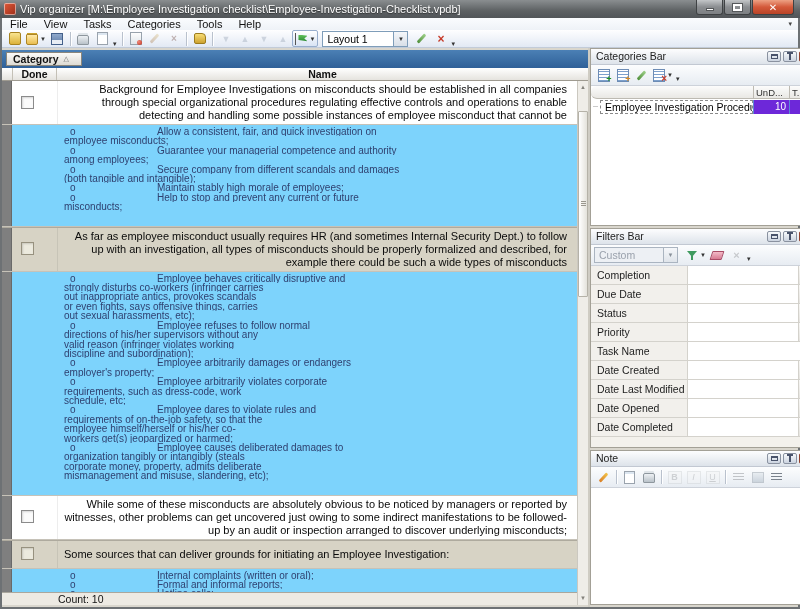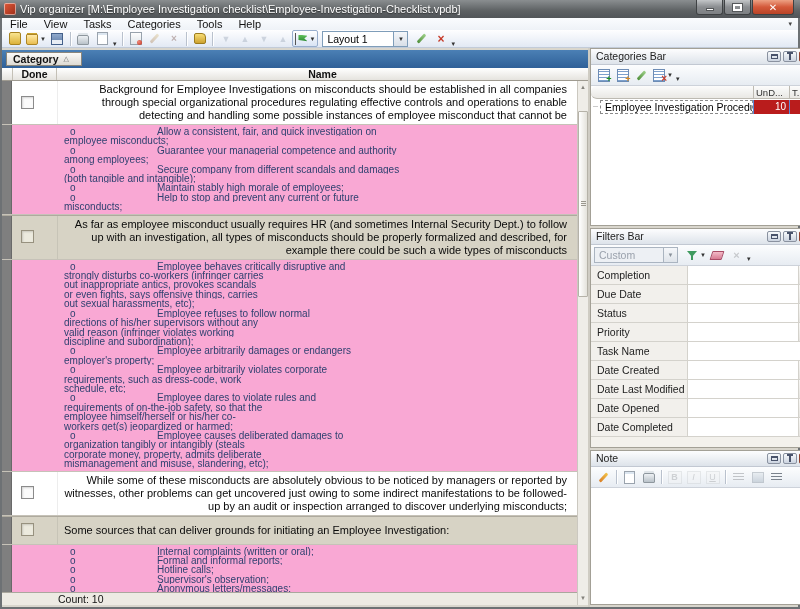--- a/index.html
+++ b/index.html
@@ -109,21 +109,21 @@
   .strip{position:absolute;left:0;top:0;bottom:0;width:10px;background:#7f7f7f;border-right:1px solid #696969;}
   .row.task{min-height:29px;display:flex;align-items:center;padding-top:2px;padding-bottom:2px;padding-right:10px;}
   .row.task::after{content:"";position:absolute;left:55px;top:0;bottom:0;width:1px;background:rgba(0,0,0,.07);}
   .row.task.white{background:#fff;}
   .row.task.tan{background:#d7d3c5;border-top:1px solid #aeaa9e;}
   .tasktext{font-size:11px;line-height:13px;color:#0a0a0a;text-align:right;}
   .cb{position:absolute;left:19px;top:50%;margin-top:-7px;width:13px;height:13px;background:#fbfbfb;
     border:1px solid #8b8b8b;box-shadow:inset 1px 1px 2px rgba(0,0,0,.15);}
   .row.tan .cb{background:#ecead e;}
   .row.tan .cb{background:#eceade;border-color:#97917f;}
-  .row.note{padding-top:2px;padding-bottom:2px;padding-right:8px;background:#f9a8d4;color:#2f4170;
+  .row.note{padding-top:2px;padding-bottom:14px;padding-right:8px;background:#7dd3fc;color:#2f4170;
     font-size:10px;}
   .nl{line-height:9.4px;white-space:nowrap;overflow:hidden;}
   .bo{display:inline-block;width:93px;padding-left:6px;}
   .countbar{position:absolute;left:0;right:11px;bottom:0;height:13px;background:#edeae3;border-top:1px solid #aaa79d;
     font-size:10.5px;line-height:12px;padding-left:56px;color:#111;}
   
   .vscroll{position:absolute;top:31px;right:0;bottom:0;width:11px;background:#efede8;border-left:1px solid #cbc8c0;}
   .sarrow{position:absolute;left:0;width:10px;height:12px;display:flex;align-items:center;justify-content:center;
     font-size:6px;color:#84827c;}
   .sarrow.up{top:0;} .sarrow.down{bottom:1px;}
@@ -150,21 +150,21 @@
   
   .cathead{display:flex;height:13px;background:linear-gradient(#fcfcfc,#e9e8e4);border-bottom:1px solid #bdbab2;
     font-size:9.5px;color:#333;border-radius:6px;}
   .cathead .sp{flex:1;}
   .cathead .c1{width:36px;border-left:1px solid #bdbab2;padding:1px 0 0 2px;overflow:hidden;white-space:nowrap;}
   .cathead .c2{width:26px;border-left:1px solid #bdbab2;padding:1px 0 0 2px;overflow:hidden;white-space:nowrap;}
   .catrow{display:flex;align-items:center;height:15px;font-size:10.5px;}
   .treedash{width:9px;text-align:center;color:#999;font-size:7px;}
   .catlabel{flex:1;border:1px dashed #8a8a8a;background:#fff;height:14px;line-height:12px;padding:0 2px;
     overflow:hidden;white-space:nowrap;display:flex;align-items:center;gap:2px;}
-  .catnum{width:36px;height:14px;background:#b91c1c;color:#fff;font-size:10px;text-align:right;
+  .catnum{width:36px;height:14px;background:#6d28d9;color:#fff;font-size:10px;text-align:right;
     padding:1px 3px 0 0;border-left:1px solid #5d88d6;}
   .catnum.n2{width:26px;}
   
   .fcombo{width:70px;height:16px;border:1px solid #aab4c0;background:#edf0f4;color:#9aa1ac;font-size:10.5px;
     display:flex;align-items:center;padding-left:4px;}
   .fcombodd{width:14px;height:16px;border:1px solid #aab4c0;border-left:none;
     background:linear-gradient(#f5f7fa,#dfe4ea);display:flex;align-items:center;justify-content:center;font-size:6px;color:#8a919a;}
   .frow{display:flex;height:19px;border-bottom:1px solid #d4d2cc;font-size:10.5px;background:#fff;}
   .flabel{width:97px;background:#f2f0ec;border-right:1px solid #d4d2cc;padding:3px 0 0 6px;
     white-space:nowrap;overflow:hidden;color:#222;}

